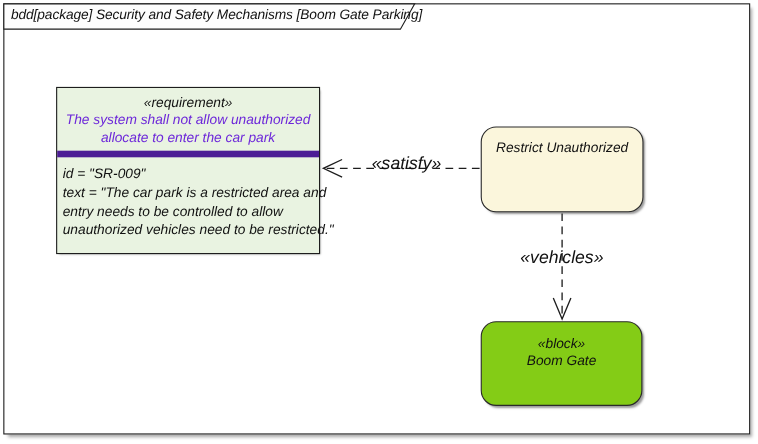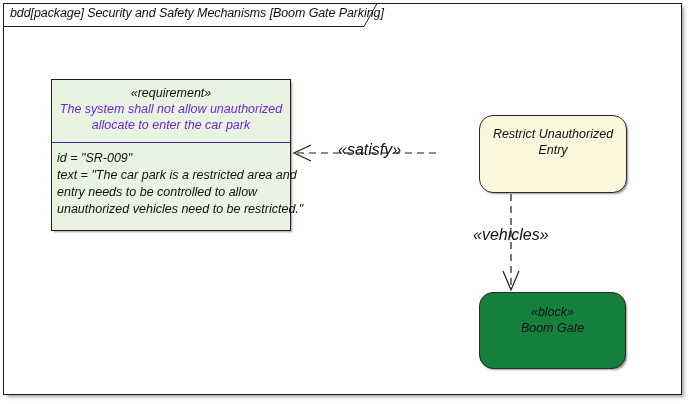--- a/index.html
+++ b/index.html
@@ -60,21 +60,21 @@
     top: 79px;
     width: 240px;
     height: 152px;
     background: #e9f3e1;
     border: 1px solid #1d1d1d;
     box-sizing: border-box;
     box-shadow: 2px 2px 2px -1px rgba(0,0,0,0.4);
   }
   .req-header {
     height: 63px;
-    border-bottom: 1px solid #4c1d95;
+    border-bottom: 6px solid #4c1d95;
     box-sizing: border-box;
     text-align: center;
     padding-top: 5px;
   }
   .req-stereotype {
     font-size: 12.5px;
     font-style: italic;
     color: #111;
     line-height: 16px;
   }
@@ -101,36 +101,35 @@
   
   .rounded-box {
     position: absolute;
     border: 1px solid #2a2a2a;
     border-radius: 14px;
     box-sizing: border-box;
     display: flex;
     align-items: flex-start;
     justify-content: center;
     box-shadow: 2px 2px 2px -1px rgba(0,0,0,0.4);
-    margin-left: 42px;
   }
   .usecase {
     left: 437px;
     top: 115px;
     width: 148px;
     height: 78px;
     background: #fbf6dc;
     padding-top: 10px;
   }
   .block-el {
     left: 437px;
     top: 292px;
     width: 147px;
     height: 77px;
-    background: #15803d;
+    background: #84cc16;
     padding-top: 11px;
   }
   .el-text {
     text-align: center;
     font-size: 12.5px;
     font-style: italic;
     color: #111;
     line-height: 16px;
   }
 
@@ -182,21 +181,20 @@
       <div class="req-prop">id = "SR-009"</div>
       <div class="req-prop">text = "The car park is a restricted area and</div>
       <div class="req-prop">entry needs to be controlled to allow</div>
       <div class="req-prop">unauthorized vehicles need to be restricted."</div>
     </div>
   </div>
 
   <div class="rounded-box usecase">
     <div class="el-text">
       <div>Restrict Unauthorized</div>
-      <div>Entry</div>
     </div>
   </div>
 
   <div class="rounded-box block-el">
     <div class="el-text">
       <div>«block»</div>
       <div>Boom Gate</div>
     </div>
   </div>
 

